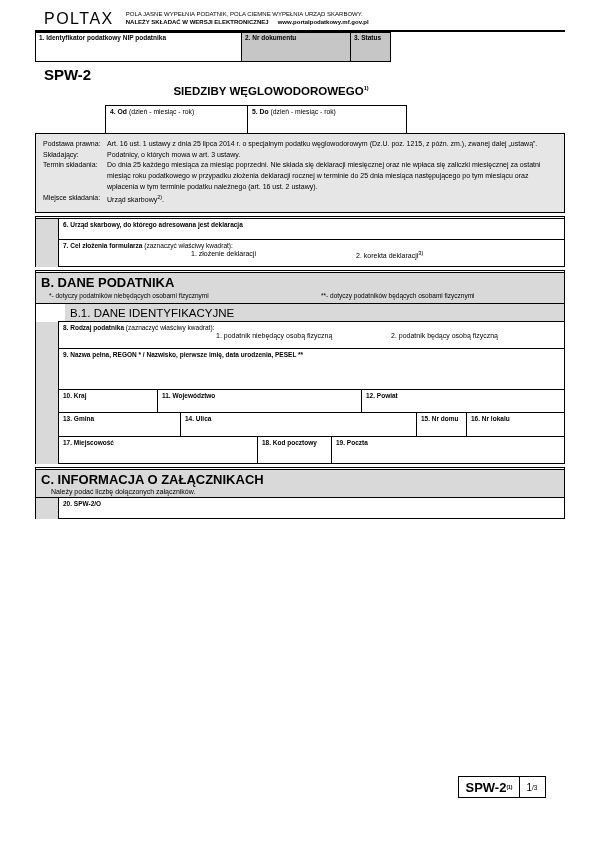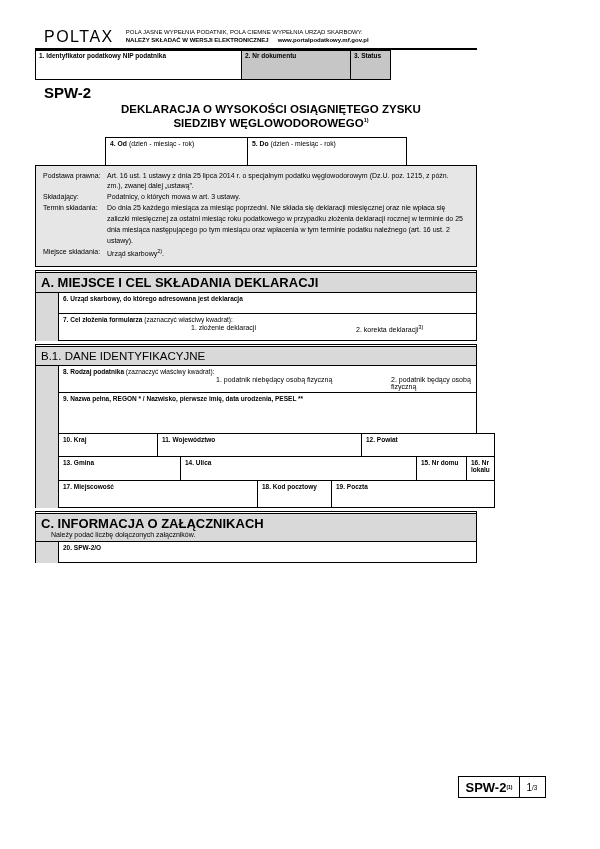--- a/index.html
+++ b/index.html
@@ -1,21 +1,21 @@
 <!DOCTYPE html>
 <html><head>
 <meta charset="utf-8">
 <style>
   * { margin:0; padding:0; box-sizing:border-box; }
   html,body { background:#fff; }
   .page {
     position:relative; width:600px; height:849px; background:#fff;
     font-family:"Liberation Sans","DejaVu Sans",sans-serif; color:#000; overflow:hidden;
   }
-  .content { position:absolute; left:35px; top:26px; width:442px; }
+  .content { position:absolute; left:35px; top:8px; width:530px; }
 
   
   .masthead { display:flex; align-items:flex-start; border-bottom:2.5px solid #000; padding-bottom:2px; }
   .logo { font-size:16px; letter-spacing:1.5px; margin:2px 12px 0 9px; }
   .notice { font-size:6px; line-height:1.3; margin-top:3px; white-space:nowrap; }
   .notice .l2 { font-weight:bold; }
   .notice .url { margin-left:9px; font-weight:bold; }
 
   
   .id-row { display:flex; width:356px; }
@@ -42,21 +42,21 @@
   .legal-label { width:64px; flex-shrink:0; }
   .legal-text { flex:1; }
 
   
   .section { border-left:1px solid #000; border-right:1px solid #000; border-top:3px double #000; margin-top:3px; }
   .section.closed { border-bottom:none; }
   .sec-head { background:#d9d9d9; border-bottom:1px solid #000; padding:3px 5px 2px; font-size:13px; font-weight:bold; line-height:1.1; }
   .sec-head .notes { display:flex; font-size:6.5px; font-weight:normal; margin:2px 0 1px 8px; }
   .sec-head .notes .n1 { width:272px; }
   .sec-head .sub { font-size:7px; font-weight:normal; margin-left:10px; }
-  .sub-head { background:#d9d9d9; border-top:1px solid #000; border-bottom:1px solid #000; margin-top:-1px; padding:3px 5px 2px; font-size:11.5px; font-weight:normal; line-height:1.1; }
+  .sub-head { background:#d9d9d9; border-top:1px solid #000; border-bottom:1px solid #000; margin-top:-1px; padding:3px 5px 2px; font-size:11.5px; font-weight:normal; line-height:1.1;margin-left:29px; }
   .sec-body { display:flex; }
   .gutter { width:22px; background:#d9d9d9; flex-shrink:0; }
   .fields { flex:1; display:flex; flex-direction:column; }
 
   .fbox { position:relative; border:1px solid #000; margin-top:-1px; margin-right:-1px; background:#fff; }
   .flabel { font-size:6.5px; font-weight:bold; padding:2px 4px 0; }
   .flabel .fhint { font-weight:normal; }
   .opts { position:relative; height:13px; font-size:7px; }
   .opts .opt { position:absolute; top:1px; }
 
@@ -101,21 +101,20 @@
       <div class="id-box w2 office">
         <span>2. Nr dokumentu</span>
       </div>
       <div class="id-box w3 office">
         <span>3. Status</span>
       </div>
     </div>
 
     <div class="form-code">SPW-2</div>
     <div class="main-title">
-      <div>DEKLARACJA O WYSOKOŚCI OSIĄGNIĘTEGO ZYSKU</div>
       <div><span>SIEDZIBY WĘGLOWODOROWEGO</span><sup>1)</sup></div>
     </div>
 
     <div class="date-row">
       <div class="date-box d1">
         <b>4. Od</b>
         <span>(dzień - miesiąc - rok)</span>
       </div>
       <div class="date-box d2">
         <b>5. Do</b>
@@ -136,39 +135,45 @@
         <div class="legal-label">Termin składania:</div>
         <div class="legal-text">Do dnia 25 każdego miesiąca za miesiąc poprzedni. Nie składa się deklaracji miesięcznej oraz nie wpłaca się zaliczki miesięcznej za ostatni miesiąc roku podatkowego w przypadku złożenia deklaracji rocznej w terminie do 25 dnia miesiąca następującego po tym miesiącu oraz wpłacenia w tym terminie podatku należnego (art. 16 ust. 2 ustawy).</div>
       </div>
       <div class="legal-row">
         <div class="legal-label">Miejsce składania:</div>
         <div class="legal-text"><span>Urząd skarbowy</span><sup>2)</sup><span>.</span></div>
       </div>
     </div>
 
     <div class="section">
-      <div class="sec-head">A. MIEJSCE I CEL SKŁADANIA DEKLARACJI</div>
       <div class="sec-body">
         <div class="gutter"></div>
         <div class="fields">
           <div class="fbox h22">
             <div class="flabel">6. Urząd skarbowy, do którego adresowana jest deklaracja</div>
           </div>
           <div class="fbox h28">
             <div class="flabel"><span>7. Cel złożenia formularza</span> <span class="fhint">(zaznaczyć właściwy kwadrat):</span></div>
             <div class="opts">
               <span class="opt" style="left:132px">1. złożenie deklaracji</span>
               <span class="opt" style="left:297px"><span>2. korekta deklaracji</span><sup>3)</sup></span>
             </div>
           </div>
         </div>
       </div>
     </div>
 
     <div class="section">
+      <div class="sec-head">
+        <div>B. DANE PODATNIKA</div>
+        <div class="notes">
+          <span class="n1">*- dotyczy podatników niebędących osobami fizycznymi</span>
+          <span>**- dotyczy podatników będących osobami fizycznymi</span>
+        </div>
+      </div>
 
       <div class="sub-head">B.1. DANE IDENTYFIKACYJNE</div>
       <div class="sec-body">
         <div class="gutter"></div>
         <div class="fields">
           <div class="fbox h28">
             <div class="flabel"><span>8. Rodzaj podatnika</span> <span class="fhint">(zaznaczyć właściwy kwadrat):</span></div>
             <div class="opts">
               <span class="opt" style="left:157px">1. podatnik niebędący osobą fizyczną</span>
               <span class="opt" style="left:332px">2. podatnik będący osobą fizyczną</span>

